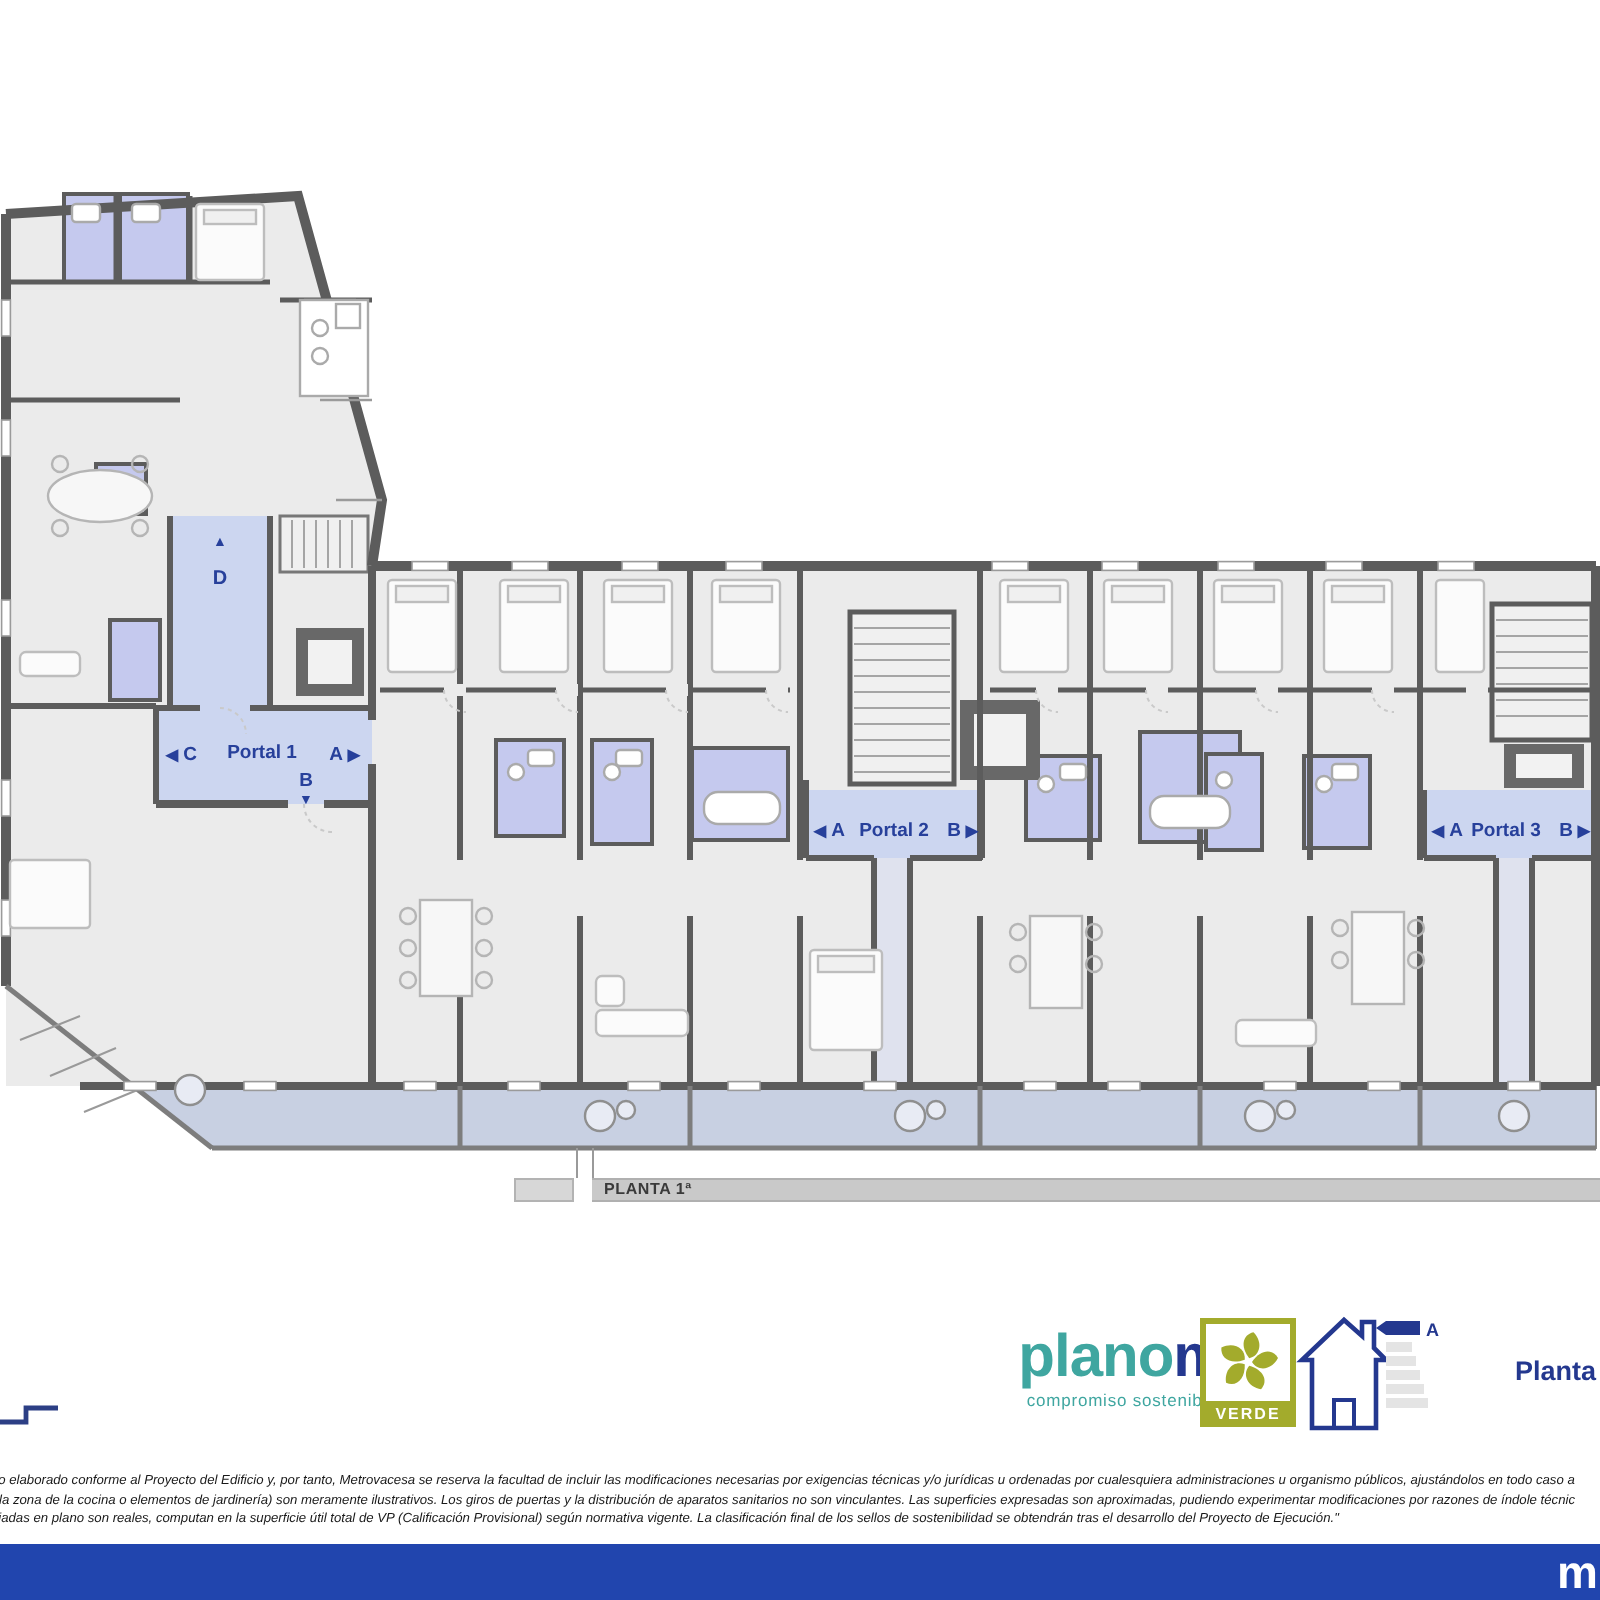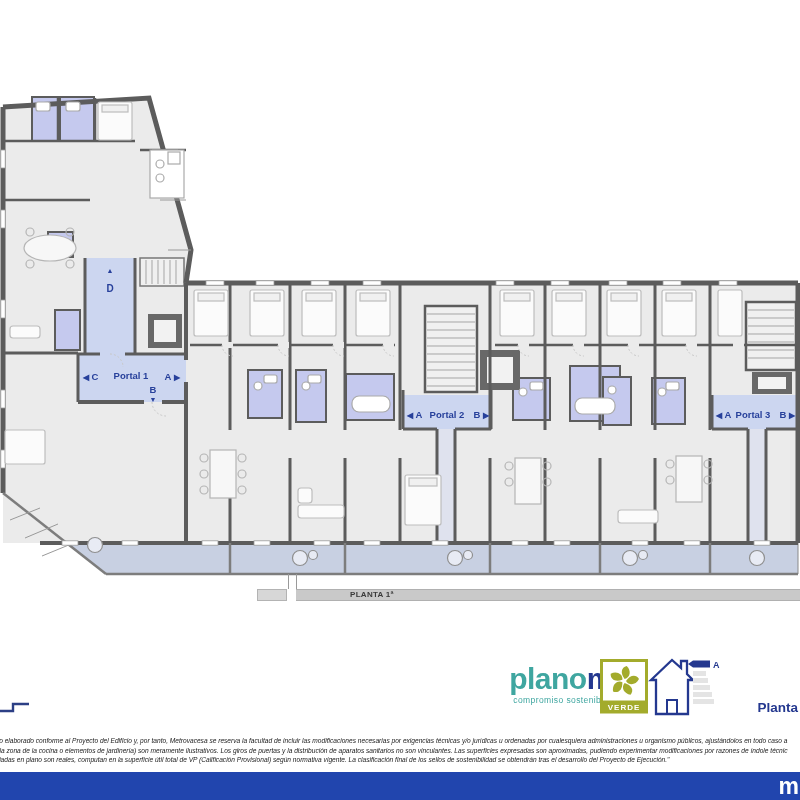--- a/index.html
+++ b/index.html
@@ -4,29 +4,29 @@
 <style>
   html,body{margin:0;padding:0;}
   body{
     position:relative;width:800px;height:800px;overflow:hidden;background:#fff;
     font-family:"Liberation Sans",sans-serif;
   }
   svg text{font-family:"Liberation Sans",sans-serif;}
   #plan-svg{position:absolute;left:0;top:90px;}
   .tick{position:absolute;width:1px;height:15px;top:574px;background:#9a9a9a;}
   #bar-piece{position:absolute;left:257px;top:589px;width:30px;height:12px;background:#d7d7d7;border:1px solid #b3b3b3;box-sizing:border-box;}
-  #planta-bar{position:absolute;left:296px;top:589px;width:504px;height:12px;background:#c9c9c9;border-top:1px solid #b0b0b0;border-bottom:1px solid #b0b0b0;box-sizing:border-box;padding-left:48px;}
+  #planta-bar{position:absolute;left:296px;top:589px;width:504px;height:12px;background:#c9c9c9;border-top:1px solid #b0b0b0;border-bottom:1px solid #b0b0b0;box-sizing:border-box;}
   #planta-bar span{font-size:8px;line-height:10px;color:#3a3a3a;font-weight:bold;padding-left:6px;letter-spacing:.3px;display:block;}
   #domum-logo{position:absolute;left:494px;top:664px;width:134px;text-align:center;}
   #domum-logo .word{font-size:30px;font-weight:bold;letter-spacing:-.5px;line-height:30px;color:#3fa6a0;}
   #domum-logo .word .m-end{color:#24388f;}
   #domum-logo .tagline{font-size:8.5px;color:#3fa6a0;letter-spacing:.4px;margin-top:1px;}
   #verde-badge{position:absolute;left:600px;top:659px;}
   #energy-label{position:absolute;left:648px;top:652px;}
-  #planta-label{position:absolute;right:2px;top:700px;font-size:13.5px;font-weight:600;color:#24388f;}
+  #planta-label{position:absolute;right:2px;top:678px;font-size:13.5px;font-weight:600;color:#24388f;}
   #corner-icon{position:absolute;left:0;top:700px;}
   #disclaimer{position:absolute;left:-6px;top:736px;width:900px;font-style:italic;font-size:6.6px;line-height:9.5px;color:#191919;}
   #disclaimer div{white-space:nowrap;}
   #footer-bar{position:absolute;left:0;top:772px;width:800px;height:28px;background:#2145ae;}
   #footer-bar .brand-m{position:absolute;right:1px;top:1px;color:#fff;font-size:23px;font-weight:bold;line-height:26px;}
 </style>
 </head>
 <body>
 
 <svg id="plan-svg" width="800" height="495" viewBox="0 0 800 495">

